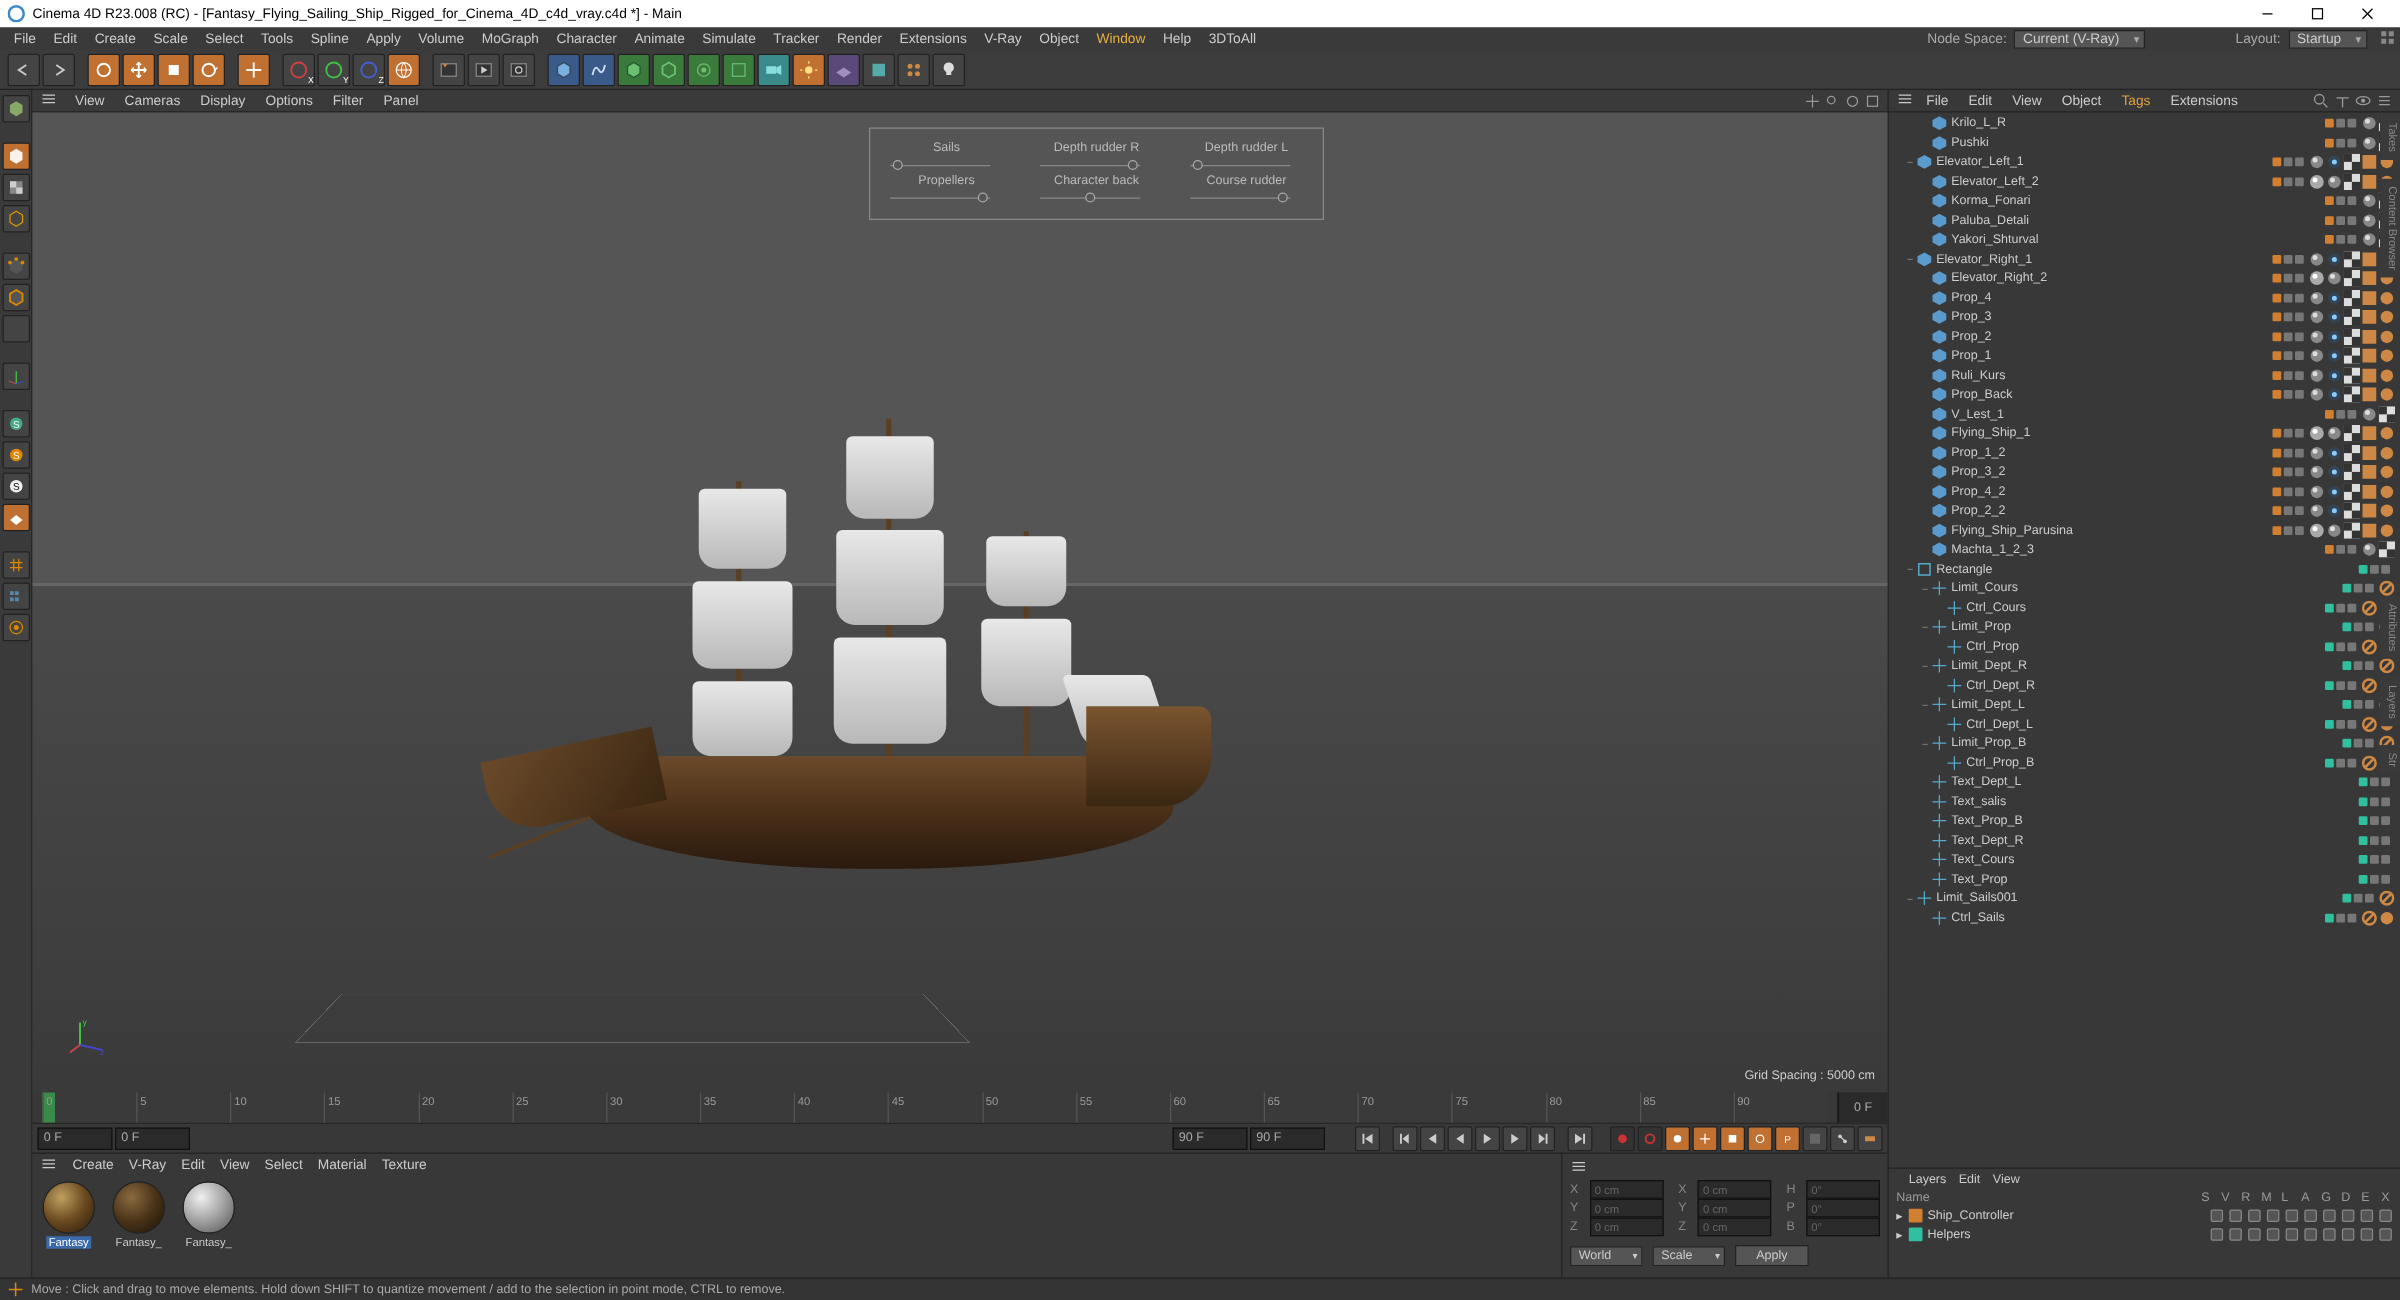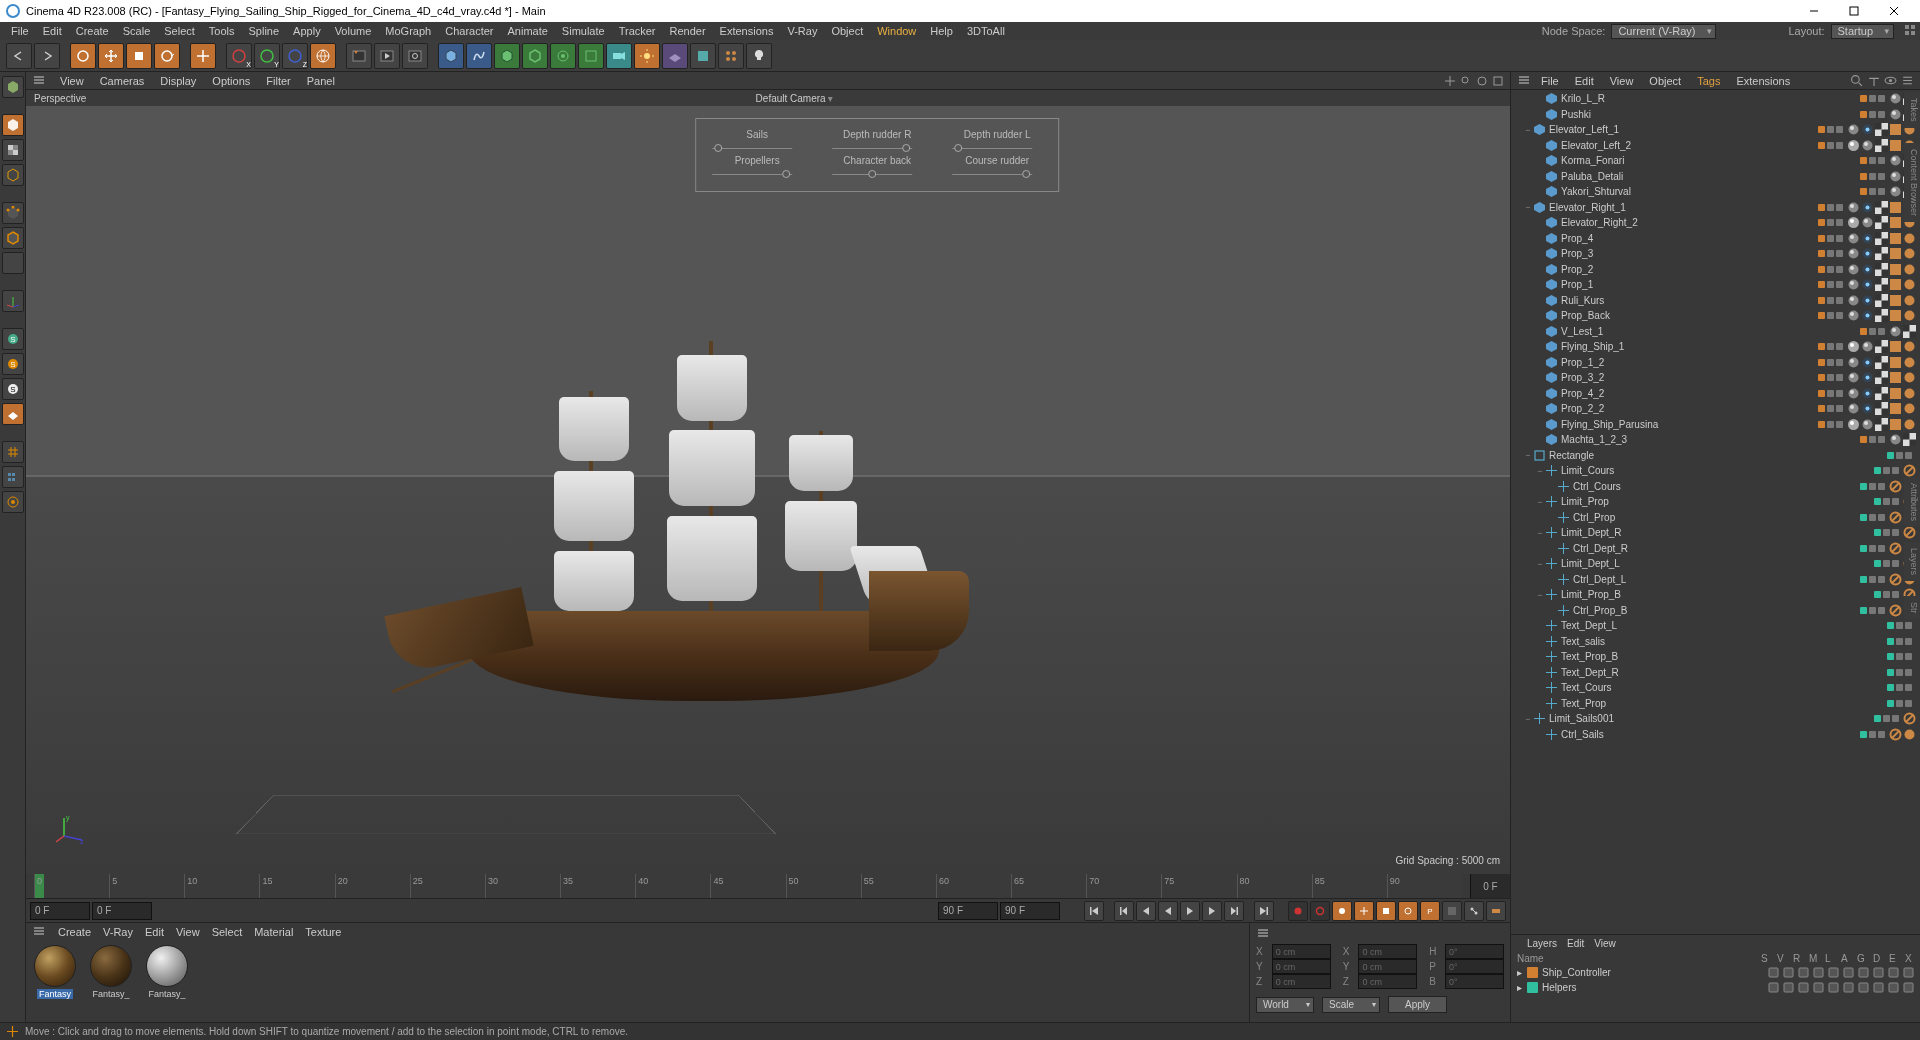--- a/index.html
+++ b/index.html
@@ -536,27 +536,20 @@
         <span class="ic"><svg viewBox="0 0 12 12">
               <circle cx="5" cy="5" r="3" fill="none" stroke="#999"></circle>
             </svg></span>
         <span class="ic"><svg viewBox="0 0 12 12">
               <circle cx="6" cy="6" r="4" fill="none" stroke="#999"></circle>
             </svg></span>
         <span class="ic"><svg viewBox="0 0 12 12">
               <rect x="2" y="2" width="8" height="8" fill="none" stroke="#999"></rect>
             </svg></span>
       </div>
-    </div>
-    <div class="vp-header">
-      <span>Perspective</span>
-      <span class="spacer"></span>
-      <span>Default Camera</span>
-        <span style="margin-left:2px;color:#888">▾</span>
-      <span class="spacer"></span>
     </div>
     <div class="viewport">
       <div class="hud">
         <div class="row">
           <div class="cell"><span>Sails</span><div class="slider">
                 <span class="knob" style="left:2px"></span>
               </div></div>
           <div class="cell"><span>Depth rudder R</span><div class="slider">
                 <span class="knob" style="left:70px"></span>
               </div></div>

